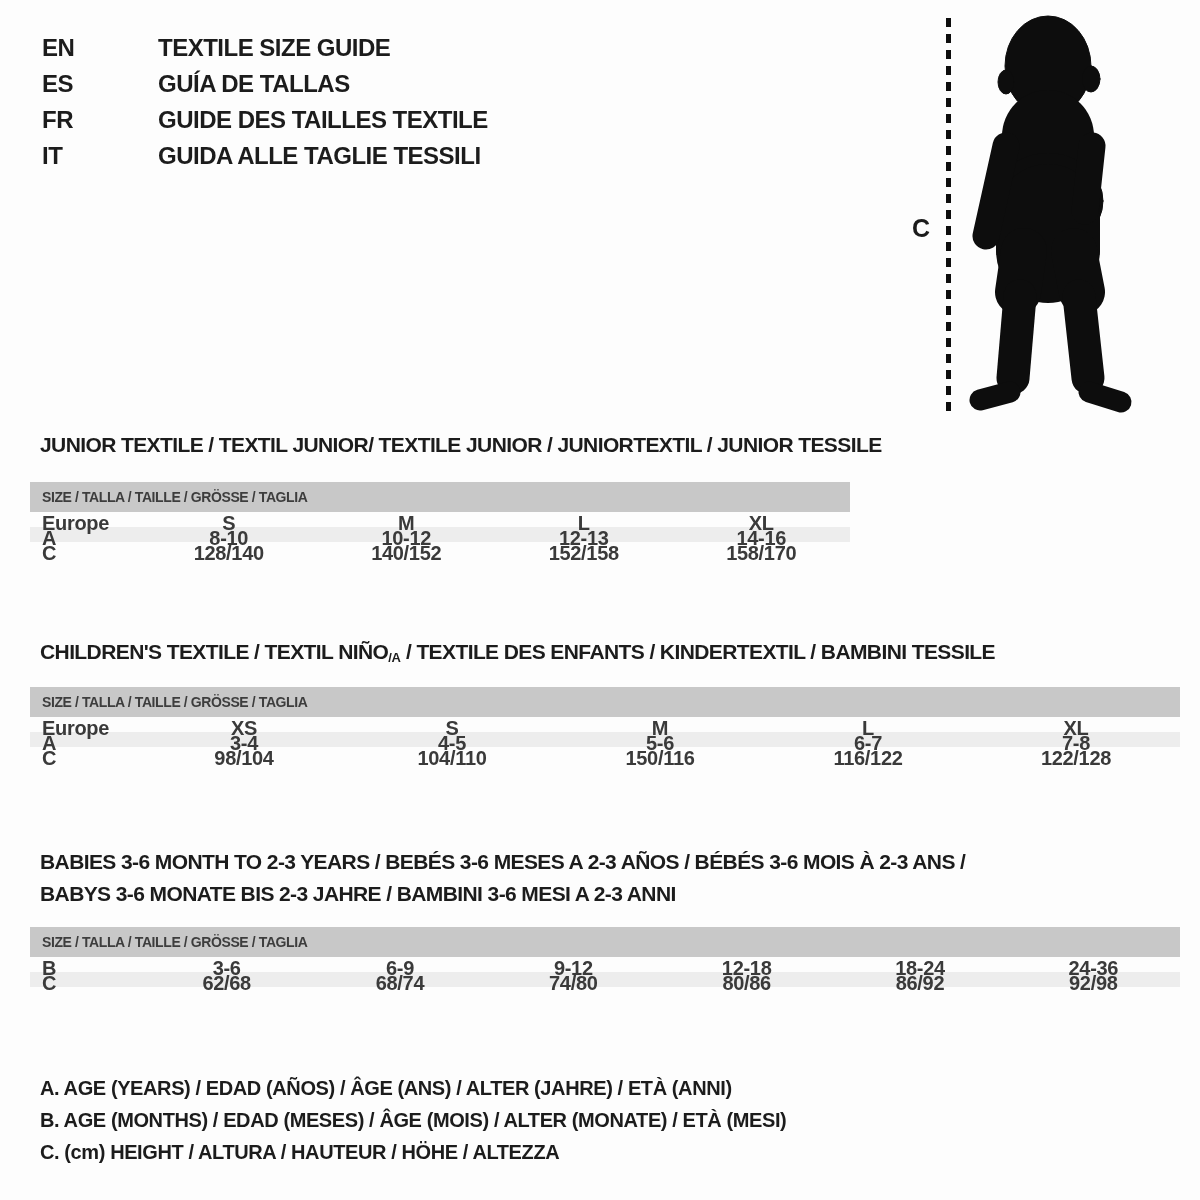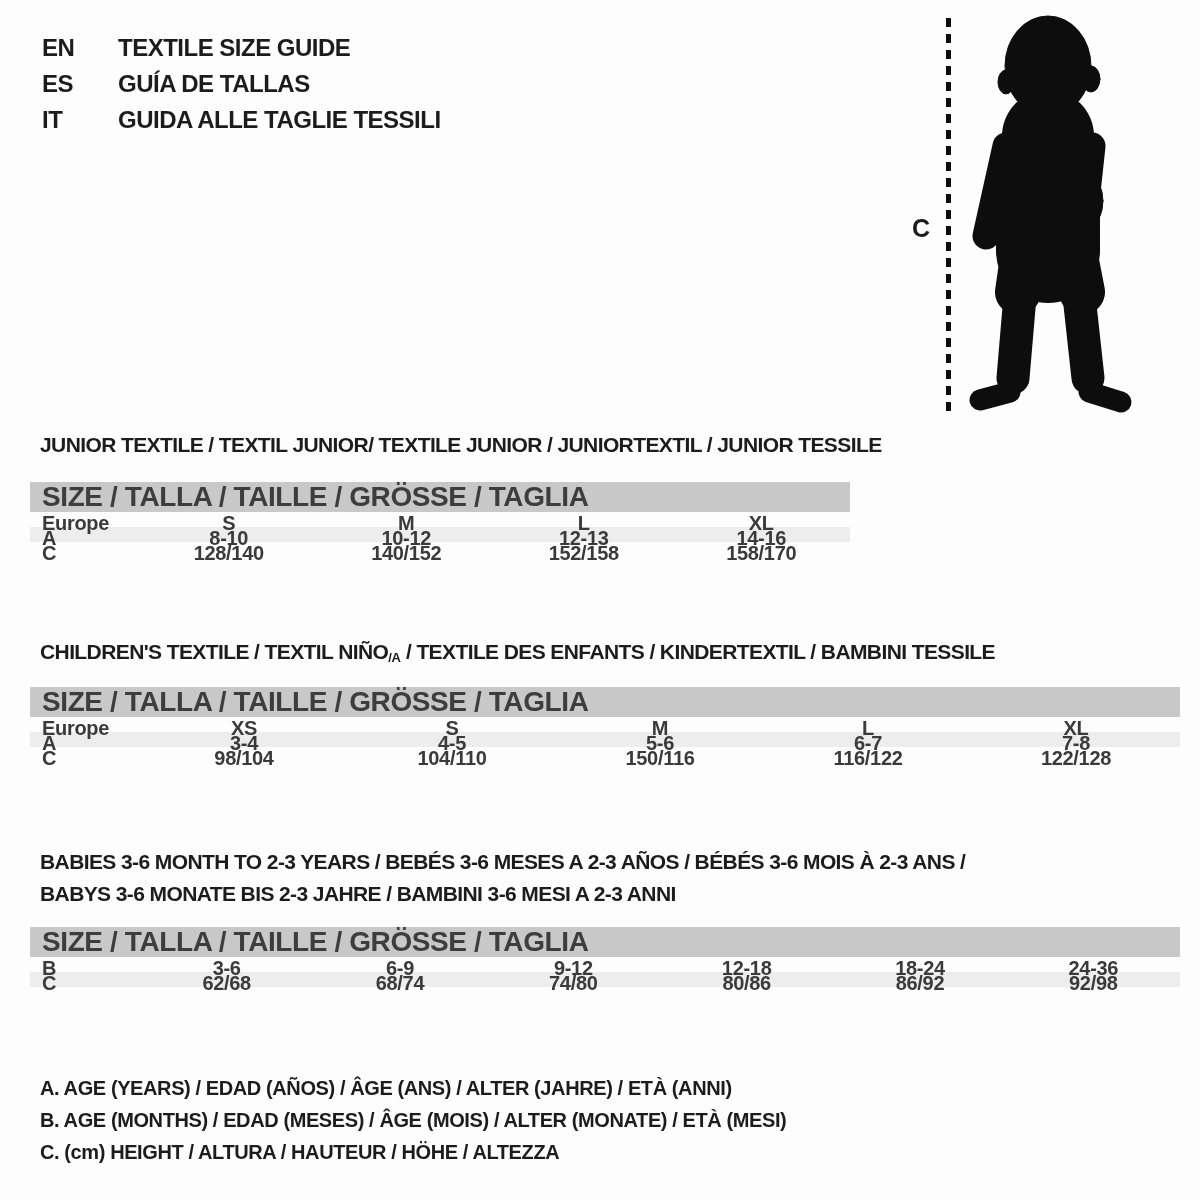--- a/index.html
+++ b/index.html
@@ -17,21 +17,21 @@
     font-family:"Liberation Sans","DejaVu Sans",sans-serif;
     width:1200px;height:1200px;
   }
   .page{
     position:relative;width:1200px;height:1200px;
     background:var(--page-bg,#fdfdfd);overflow:hidden;
   }
 
   
   .lang-block{position:absolute;left:42px;top:30px;}
-  .lang-row{display:flex;height:36px;align-items:center;}
+  .lang-row{display:flex;height:36px;align-items:center;gap:40px;}
   .lang-code{
     width:76px;font-size:24px;font-weight:700;color:var(--text-dark);
     letter-spacing:-0.5px;
   }
   .lang-label{
     font-size:24px;font-weight:700;color:var(--text-dark);
     letter-spacing:-0.5px;white-space:nowrap;
   }
 
   
@@ -64,21 +64,21 @@
   .two-line .line{line-height:32px;}
 
   
   .sg-table{position:absolute;left:30px;}
   .w-junior{width:820px;}
   .w-wide{width:1150px;}
   .t-header{
     height:30px;line-height:30px;padding-left:12px;
     background:var(--header-bar-bg,#c8c8c8);
     color:var(--header-bar-text,#3d3d3d);
-    font-size:28px;font-weight:700;letter-spacing:-0.4px;
+    font-size:14px;font-weight:700;letter-spacing:-0.4px;
   }
   .t-row{
     display:grid;height:15px;align-items:center;
     color:var(--table-text,#3a3a3a);
     font-size:20px;font-weight:700;letter-spacing:-0.3px;
   }
   .junior-grid{grid-template-columns:110px repeat(4,1fr);}
   .children-grid{grid-template-columns:110px repeat(5,1fr);}
   .babies-grid{grid-template-columns:110px repeat(6,1fr);}
   .t-row.shaded{background:var(--shaded-row-bg,#ededed);}
@@ -98,20 +98,24 @@
 <div class="page">
 
   <div class="lang-block">
     <div class="lang-row">
       <span class="lang-code">EN</span>
       <span class="lang-label">TEXTILE SIZE GUIDE</span>
     </div>
     <div class="lang-row">
       <span class="lang-code">ES</span>
       <span class="lang-label">GUÍA DE TALLAS</span>
+    </div>
+    <div class="lang-row">
+      <span class="lang-code">FR</span>
+      <span class="lang-label">GUIDE DES TAILLES TEXTILE</span>
     </div>
     <div class="lang-row">
       <span class="lang-code">IT</span>
       <span class="lang-label">GUIDA ALLE TAGLIE TESSILI</span>
     </div>
   </div>
 
   <div class="figure">
     <span class="measure-label">C</span>
     <div class="dashed-line"></div>

